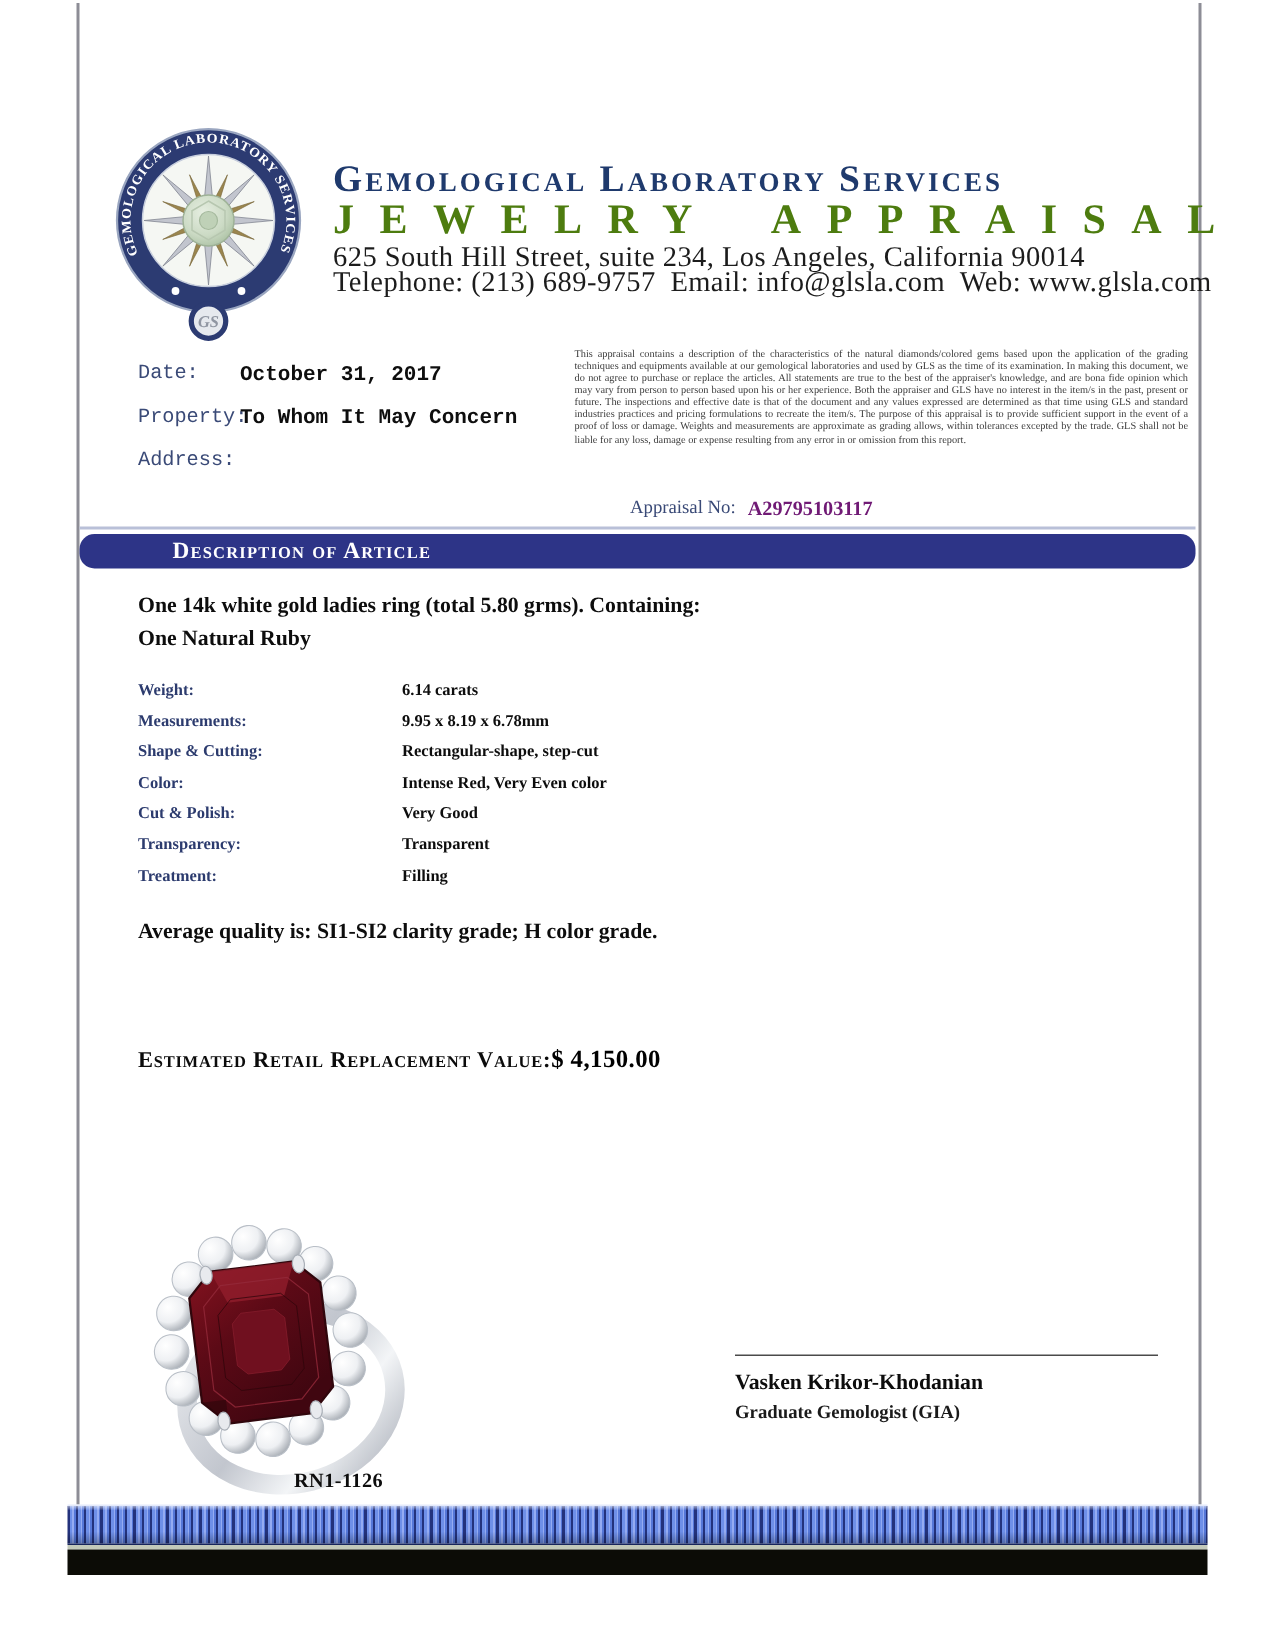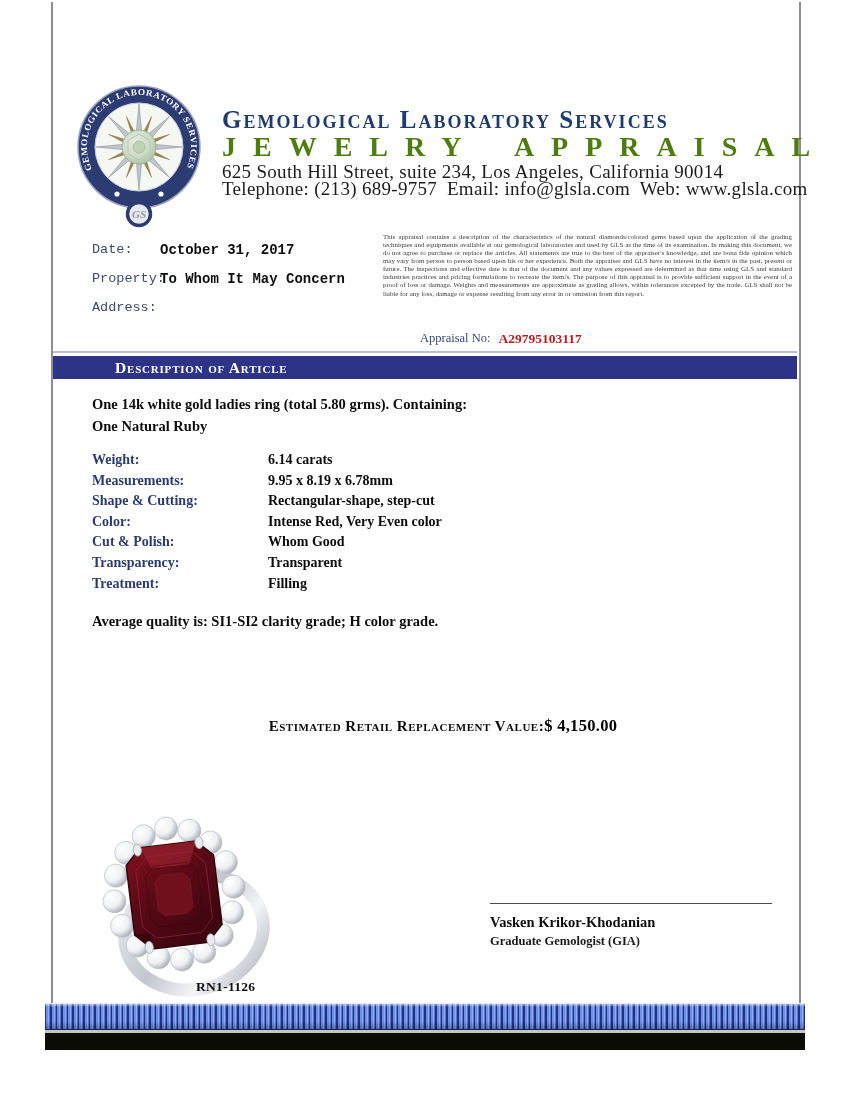--- a/index.html
+++ b/index.html
@@ -40,45 +40,45 @@
   .meta-label{color:#3a4a77;}
   .meta-value{font-weight:bold;color:#0e0e0e;font-size:14px;}
 
   
   .disclaimer{
     left:383px;top:233px;width:409px;
     font-size:6.9px;line-height:1.17;color:#3a3a3a;text-align:justify;
   }
   .appraisal-no{left:383px;top:331px;display:flex;gap:8px;align-items:flex-start;margin-left:37px;}
   .appraisal-no .lbl{font-size:12.5px;color:#3a4a77;}
-  .appraisal-no .val{font-size:13.5px;font-weight:bold;color:#b91c1c;}
+  .appraisal-no .val{font-size:13.5px;font-weight:bold;color:#701a75;}
 
   
   .bar-topline{left:53px;top:351px;width:744px;height:2px;background:#b9c0d8;}
   .section-bar{
     left:53px;top:356px;width:744px;height:23px;background:#2d3487;
-    display:flex;align-items:center;
+    display:flex;align-items:center;border-radius:10px;
   }
   .section-bar .t{
     padding-left:62px;color:#ffffff;font-variant:small-caps;font-weight:bold;
     font-size:15.5px;letter-spacing:.8px;
   }
 
   
   .intro{left:92px;top:393px;font-size:14.5px;font-weight:bold;line-height:22px;color:#0d0d0d;}
   .specs{
     left:92px;top:450px;display:grid;grid-template-columns:176px 1fr;
-    font-size:14px;font-weight:bold;line-height:20.6px;
+    font-size:11px;font-weight:bold;line-height:20.6px;
   }
   .spec-label{color:#2c3b6e;}
   .spec-value{color:#0d0d0d;}
   .diamonds{left:92px;top:610px;font-size:14.5px;font-weight:bold;line-height:22.5px;color:#0d0d0d;}
 
   
-  .valuation{left:92px;top:716px;width:642px;display:flex;justify-content:center;align-items:baseline;margin-left:30px;}
+  .valuation{left:92px;top:696px;width:642px;display:flex;justify-content:flex-start;align-items:baseline;}
   .valuation .lbl{font-variant:small-caps;font-weight:bold;font-size:15px;letter-spacing:.5px;color:#0b0b0b;}
   .valuation .amt{font-weight:bold;font-size:16.5px;letter-spacing:.3px;color:#000;}
 
   
   .ring-fig{left:66px;top:810px;width:238px;height:195px;}
   .ring-code{left:196px;top:979px;font-size:13.5px;font-weight:bold;color:#0d0d0d;letter-spacing:.3px;}
 
   
   .signature{left:490px;top:903px;width:282px;border-top:1.5px solid #4a4a4a;padding-top:9px;}
   .sig-name{font-size:14.5px;font-weight:bold;color:#0d0d0d;line-height:18px;}
@@ -183,21 +183,21 @@
 <div class="abs specs">
   <span class="spec-label">Weight:</span>
   <span class="spec-value">6.14 carats</span>
   <span class="spec-label">Measurements:</span>
   <span class="spec-value">9.95 x 8.19 x 6.78mm</span>
   <span class="spec-label">Shape &amp; Cutting:</span>
   <span class="spec-value">Rectangular-shape, step-cut</span>
   <span class="spec-label">Color:</span>
   <span class="spec-value">Intense Red, Very Even color</span>
   <span class="spec-label">Cut &amp; Polish:</span>
-  <span class="spec-value">Whom Good</span>
+  <span class="spec-value">Very Good</span>
   <span class="spec-label">Transparency:</span>
   <span class="spec-value">Transparent</span>
   <span class="spec-label">Treatment:</span>
   <span class="spec-value">Filling</span>
 </div>
 
 <div class="abs diamonds">
   <div>Average quality is: SI1-SI2 clarity grade; H color grade.</div>
 </div>
 

